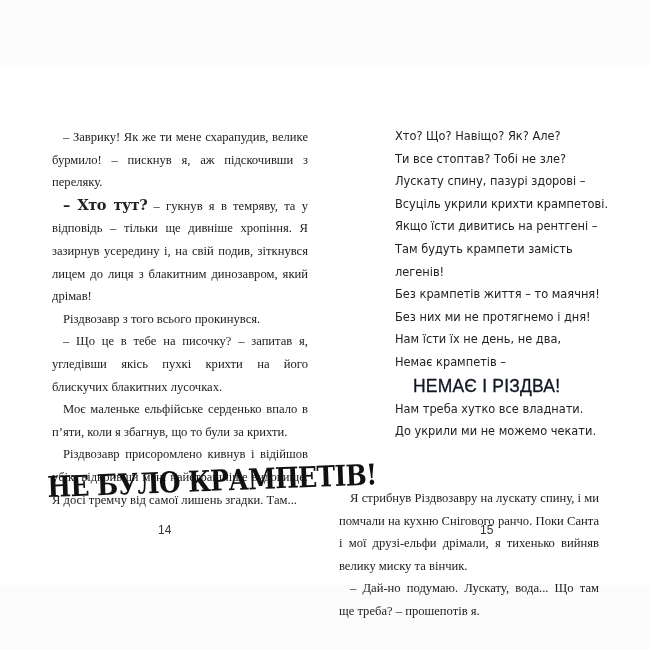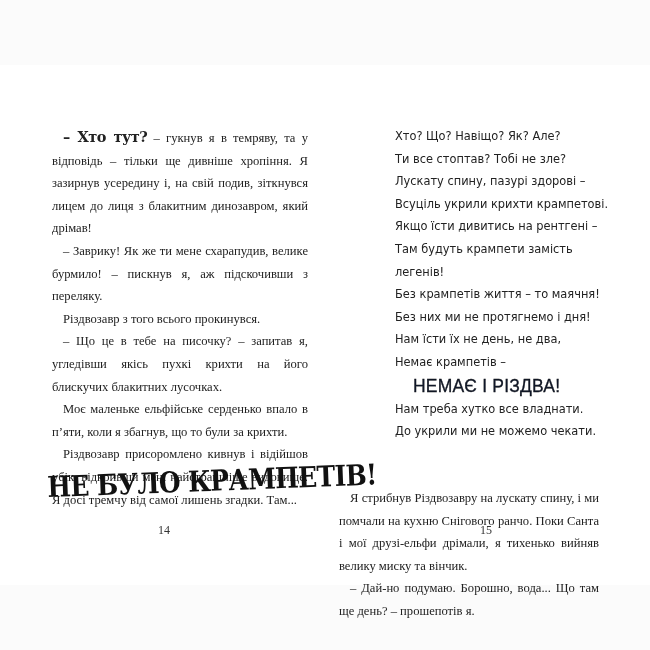--- a/index.html
+++ b/index.html
@@ -70,36 +70,36 @@
       letter-spacing: 0.2px;
       color: #0f172a;
       padding-left: 18px;
       line-height: 24px;
       -webkit-text-stroke: 0.3px #111;
     }
 
     .page-number {
       position: absolute;
       top: 458px;
-      font-family: Liberation Serif, serif;
+      font-family: Liberation Sans, sans-serif;
       font-size: 12px;
       color: #333;
     }
     .page-left .page-number { left: 158px; }
     .page-right .page-number { left: 155px; }
   </style>
 </head>
 <body>
 
 <div class="spread">
 
   <div class="page page-left">
     <div class="prose left-prose">
+      <p>– Заврику! Як же ти мене схарапудив, велике бурмило! – пискнув я, аж підскочивши з переляку.</p>
       <p><span class="shout">– Хто тут?</span><span> – гукнув я в темряву, та у відповідь – тільки ще дивніше хропіння. Я зазирнув усередину і, на свій подив, зіткнувся лицем до лиця з блакитним динозавром, який дрімав!</span></p>
-      <p>– Заврику! Як же ти мене схарапудив, велике бурмило! – пискнув я, аж підскочивши з переляку.</p>
       <p>Різдвозавр з того всього прокинувся.</p>
       <p>– Що це в тебе на писочку? – запитав я, угледівши якісь пухкі крихти на його блискучих блакитних лусочках.</p>
       <p>Моє маленьке ельфійське серденько впало в п’яти, коли я збагнув, що то були за крихти.</p>
       <p>Різдвозавр присоромлено кивнув і відійшов убік, відкривши мені найстрашніше видовище. Я досі тремчу від самої лишень згадки. Там...</p>
     </div>
     <div class="big-heading">НЕ БУЛО КРАМПЕТІВ!</div>
     <div class="page-number">14</div>
   </div>
 
   <div class="page page-right">
@@ -114,18 +114,18 @@
       <div class="vline">Без крампетів життя – то маячня!</div>
       <div class="vline">Без них ми не протягнемо і дня!</div>
       <div class="vline">Нам їсти їх не день, не два,</div>
       <div class="vline">Немає крампетів –</div>
       <div class="vline shout-line">НЕМАЄ І РІЗДВА!</div>
       <div class="vline">Нам треба хутко все владнати.</div>
       <div class="vline">До укрили ми не можемо чекати.</div>
     </div>
     <div class="prose right-prose">
       <p>Я стрибнув Різдвозавру на лускату спину, і ми помчали на кухню Снігового ранчо. Поки Санта і мої друзі-ельфи дрімали, я тихенько вийняв велику миску та вінчик.</p>
-      <p>– Дай-но подумаю. Борошно, вода... Що там ще день? – прошепотів я.</p>
+      <p>– Дай-но подумаю. Лускату, вода... Що там ще треба? – прошепотів я.</p>
     </div>
     <div class="page-number">15</div>
   </div>
 
 </div>
 
 </body></html>

